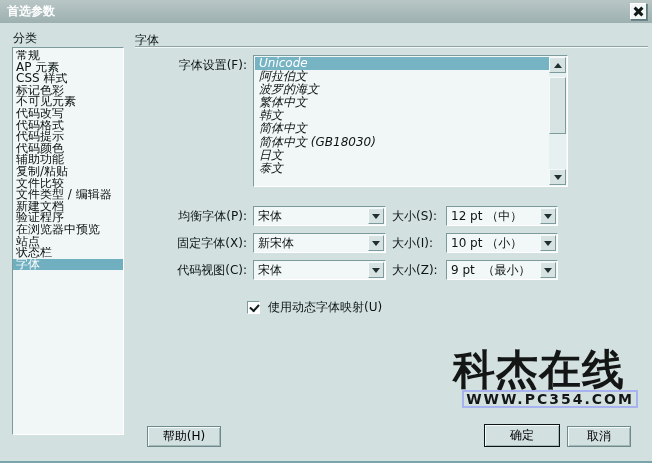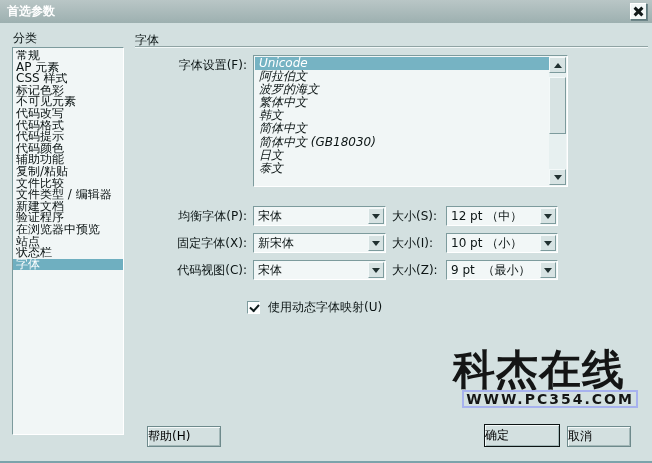--- a/index.html
+++ b/index.html
@@ -67,21 +67,21 @@
   .check-row{position:absolute;left:247px;top:301px;display:flex;align-items:center;}
   .checkbox{position:relative;width:13px;height:13px;background:#fbfdfd;border:1px solid;
     border-color:#7d9b9d #ffffff #ffffff #7d9b9d;box-sizing:border-box;}
   .check-mark{position:absolute;left:2px;top:2px;width:7px;height:4px;
     border-left:2px solid #101c1c;border-bottom:2px solid #101c1c;transform:rotate(-48deg);}
   .check-label{margin-left:8px;line-height:13px;}
 
   
   .btn{position:absolute;background:#d3e0e0;border:1px solid #6e8a8c;
     box-shadow:inset 1px 1px 0 #f4f9f9,inset -1px -1px 0 #a3b8b8;
-    box-sizing:border-box;text-align:left;font-size:12px;font-family:inherit;padding:0;cursor:default;}
+    box-sizing:border-box;text-align:center;font-size:12px;font-family:inherit;padding:0;cursor:default;}
   .btn-help{left:147px;top:426px;width:74px;height:21px;line-height:19px;}
   .btn-ok{left:484px;top:424px;width:76px;height:23px;line-height:21px;border:1px solid #0c1414;}
   .btn-cancel{left:567px;top:426px;width:64px;height:21px;line-height:19px;}
 
   .bottom-line{position:absolute;left:0;bottom:0;width:100%;height:2px;background:#7ba3ab;}
 
   
   .wm{position:absolute;color:#000000;opacity:.9;}
   .wm-brand{left:453px;top:342px;font-size:42px;font-weight:bold;letter-spacing:1px;white-space:nowrap;}
   .wm-url{left:462px;top:390px;width:176px;height:18px;border:2px solid #a3aef0;box-sizing:border-box;

